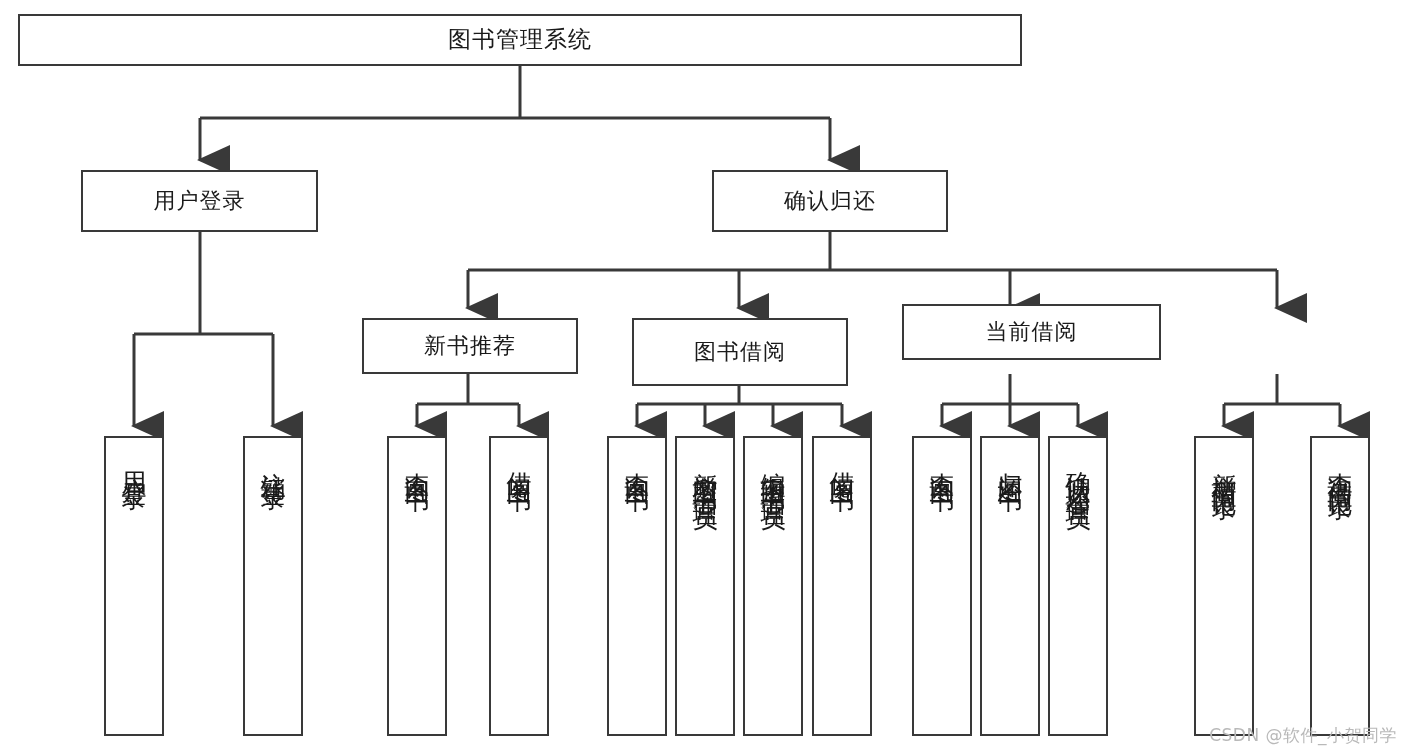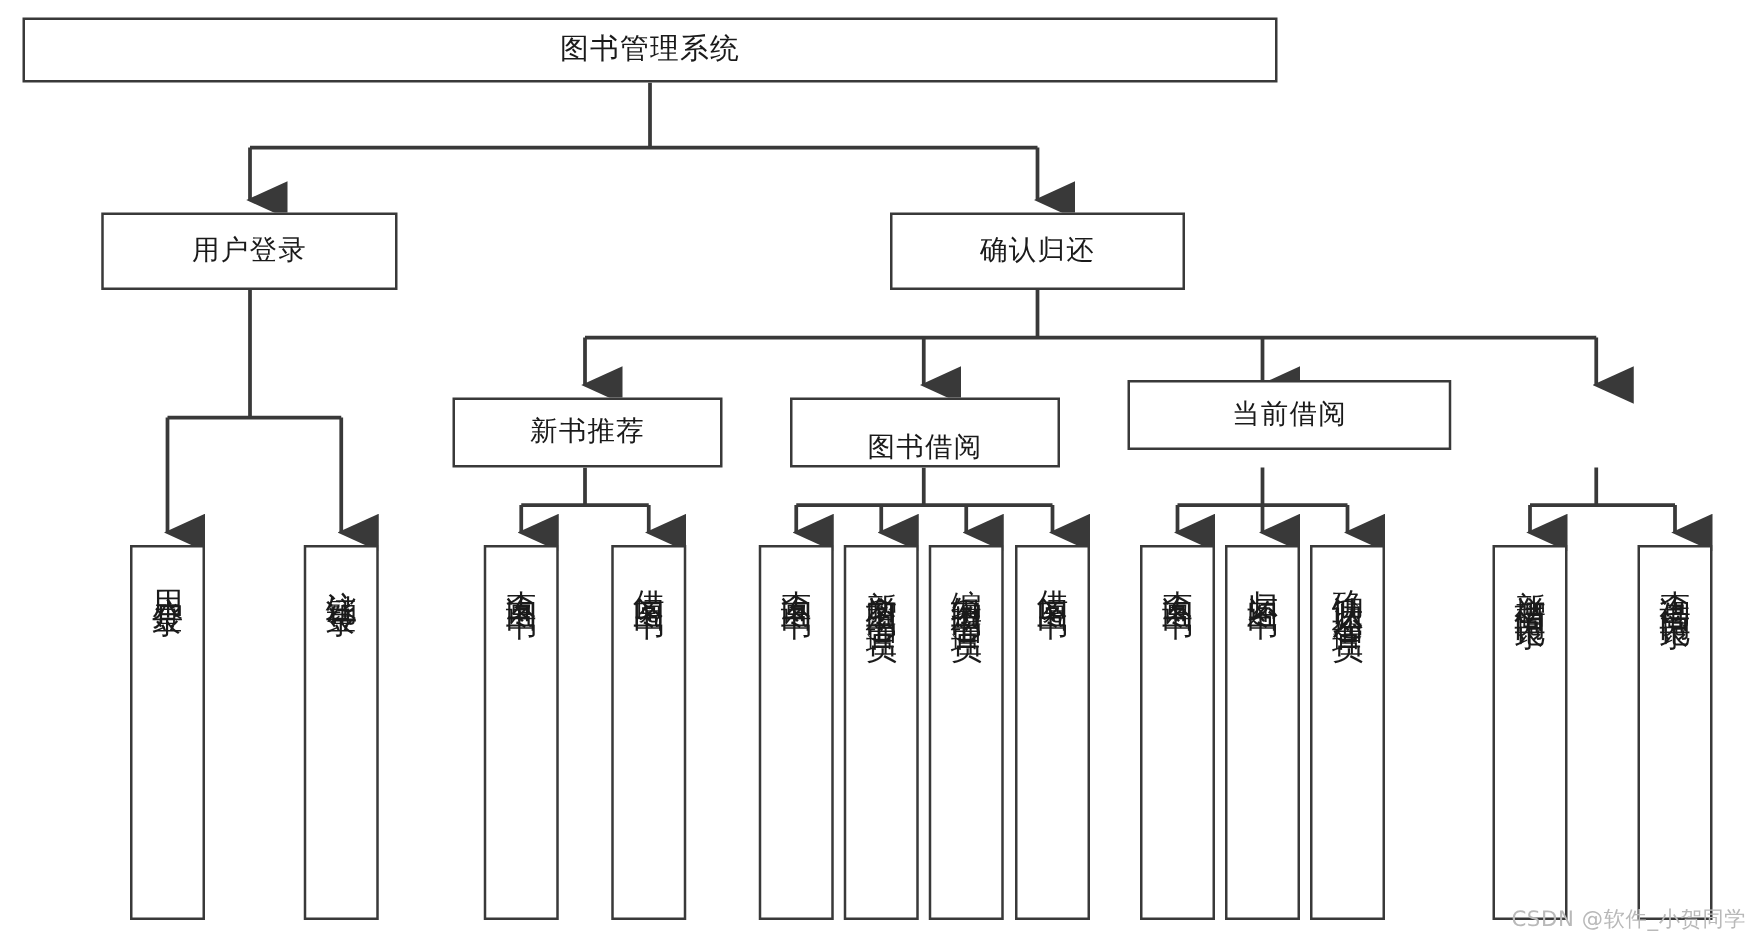--- a/index.html
+++ b/index.html
@@ -147,21 +147,21 @@
   <div class="node h" style="left:81px; top:170px; width:237px; height:62px;">
     <span class="lbl">用户登录</span>
   </div>
   <div class="node h" style="left:712px; top:170px; width:236px; height:62px;">
     <span class="lbl">确认归还</span>
   </div>
 
   <div class="node h" style="left:362px; top:318px; width:216px; height:56px;">
     <span class="lbl">新书推荐</span>
   </div>
-  <div class="node h" style="left:632px; top:318px; width:216px; height:56px;align-items:flex-end;">
+  <div class="node h" style="left:632px; top:318px; width:216px; height:68px;">
     <span class="lbl">图书借阅</span>
   </div>
   <div class="node h" style="left:902px; top:304px; width:259px; height:56px;">
     <span class="lbl">当前借阅</span>
   </div>
 
   <div class="node v" style="left:104px; top:436px; width:60px; height:300px;">
     <span class="lbl">用户登录</span>
   </div>
   <div class="node v" style="left:243px; top:436px; width:60px; height:300px;">

